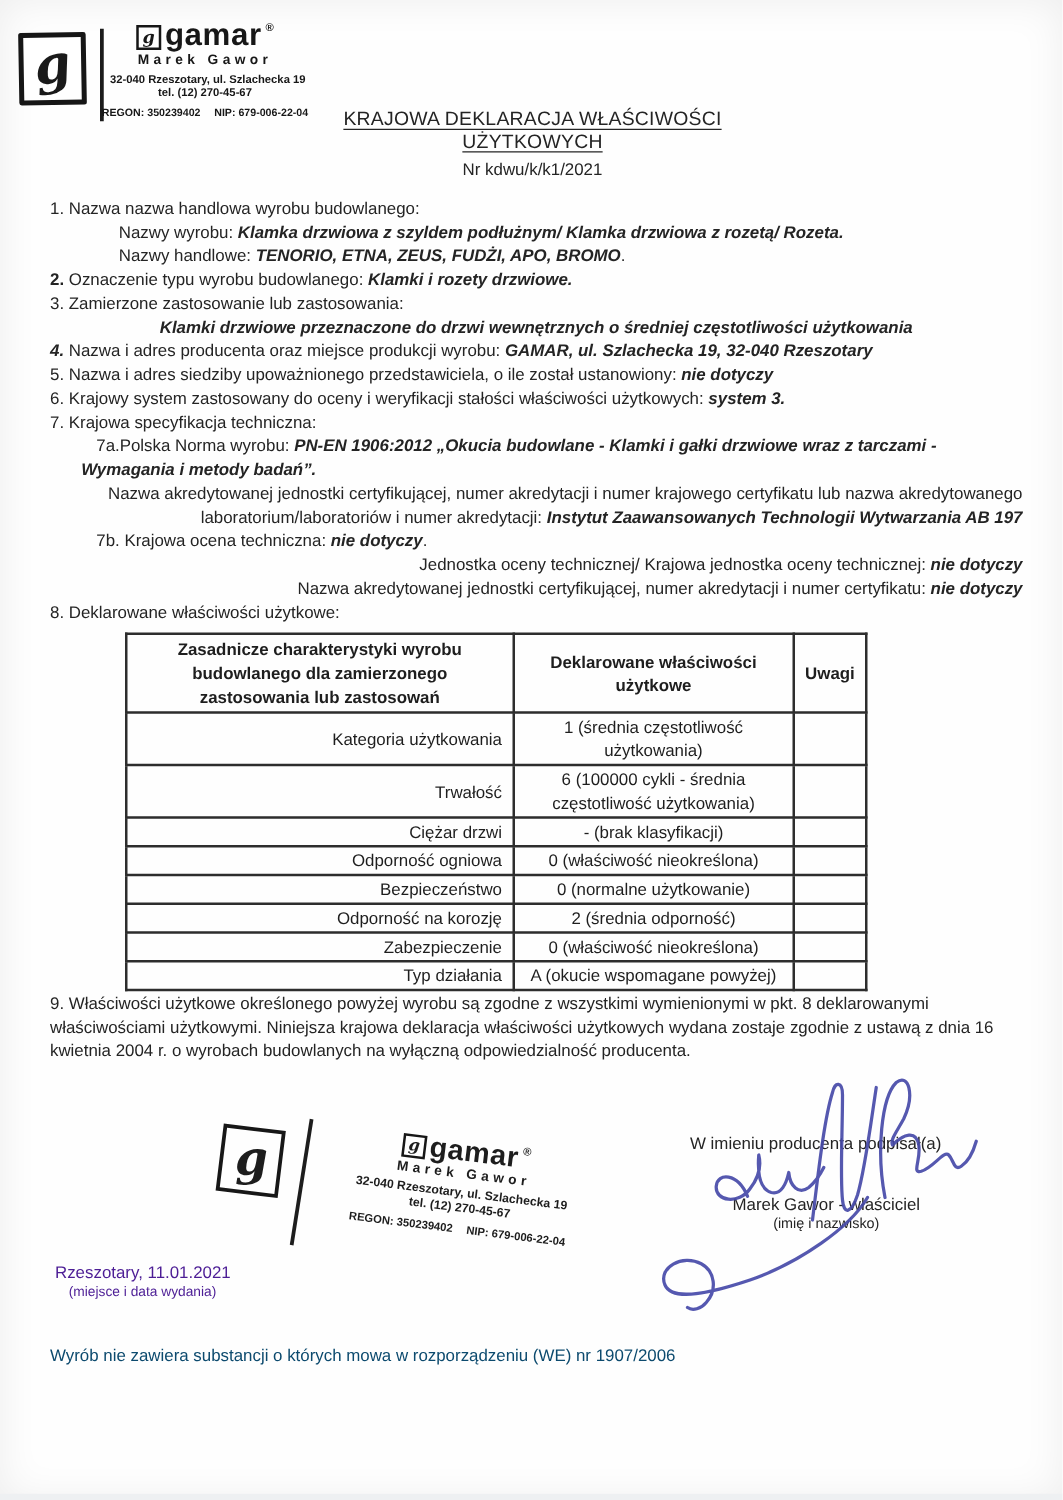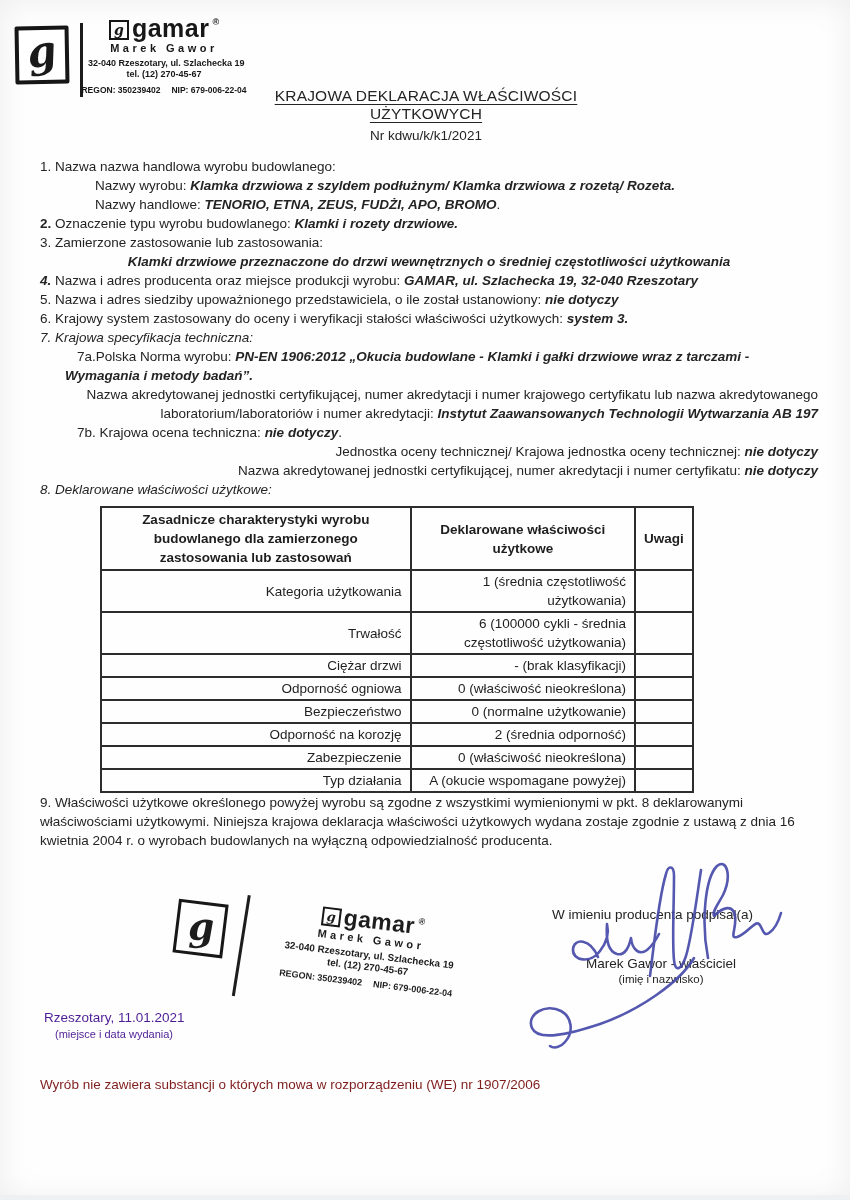--- a/index.html
+++ b/index.html
@@ -59,28 +59,28 @@
   .bi { font-weight:700; font-style:italic; }
   .ind    { padding-left:55px; }
   .center { text-align:center; }
   .m-xl { margin-top:25px; }
   .m-lg { margin-top:20px; }
   .m-md { margin-top:17px; }
   .m-sm { margin-top:8px;  }
   .sec7 p { padding-left:25px; }
   .sec7 p.ti { text-indent:12px; }
   .sec7 p.noind { padding-left:25px;text-align:right; }
-  .sec7 p.root { padding-left:0;font-style:italic; }
+  .sec7 p.root { padding-left:0; }
 
   
   table.decl { border-collapse:collapse; margin:7px 0 0 60px; width:594px; font-size:13.5px; color:#1e1e1e; table-layout:fixed; }
   table.decl th, table.decl td { border:2px solid #2d2d2d; padding:1px 8px; line-height:19px; overflow:hidden; }
   table.decl th { font-weight:700; text-align:center; padding:2px 8px; }
   td.c-char { text-align:right; }
-  td.c-decl { text-align:right; }
+  td.c-decl { text-align:center; }
   td.c-rem  { text-align:center; }
 
   
   .stamp {
     position:absolute; left:172px; top:888px; width:320px;
     display:flex; align-items:flex-start;
     transform:rotate(7deg); transform-origin:30px 70px;
     color:#1d1d1d;
   }
   .stamp .logo-box2 {
@@ -103,21 +103,21 @@
   .sig-statement { position:absolute; left:552px; top:907px; font-size:13.5px; color:#242424; }
   .sig-name-block { position:absolute; left:545px; top:956px; width:232px; text-align:center; color:#242424; }
   .sig-name { font-size:13.5px; }
   .sig-caption { font-size:11.5px; margin-top:2px; }
   .sig-svg { position:absolute; left:478px; top:852px; pointer-events:none; }
 
   .issue-block { position:absolute; left:44px; top:1010px; color:#4c1d95; }
   .issue-place { font-size:13.5px; }
   .issue-caption { font-size:11px; margin-left:11px; margin-top:3px; }
 
-  .footer-note { position:absolute; left:40px; top:1077px; font-size:13.5px; color:#7f1d1d; }
+  .footer-note { position:absolute; left:40px; top:1077px; font-size:13.5px; color:#0c4a6e; }
 </style>
 </head>
 <body>
 
 <div class="page">
 
   <div class="logo-box">
     <span class="logo-g">g</span>
   </div>
   <div class="header-sep"></div>

